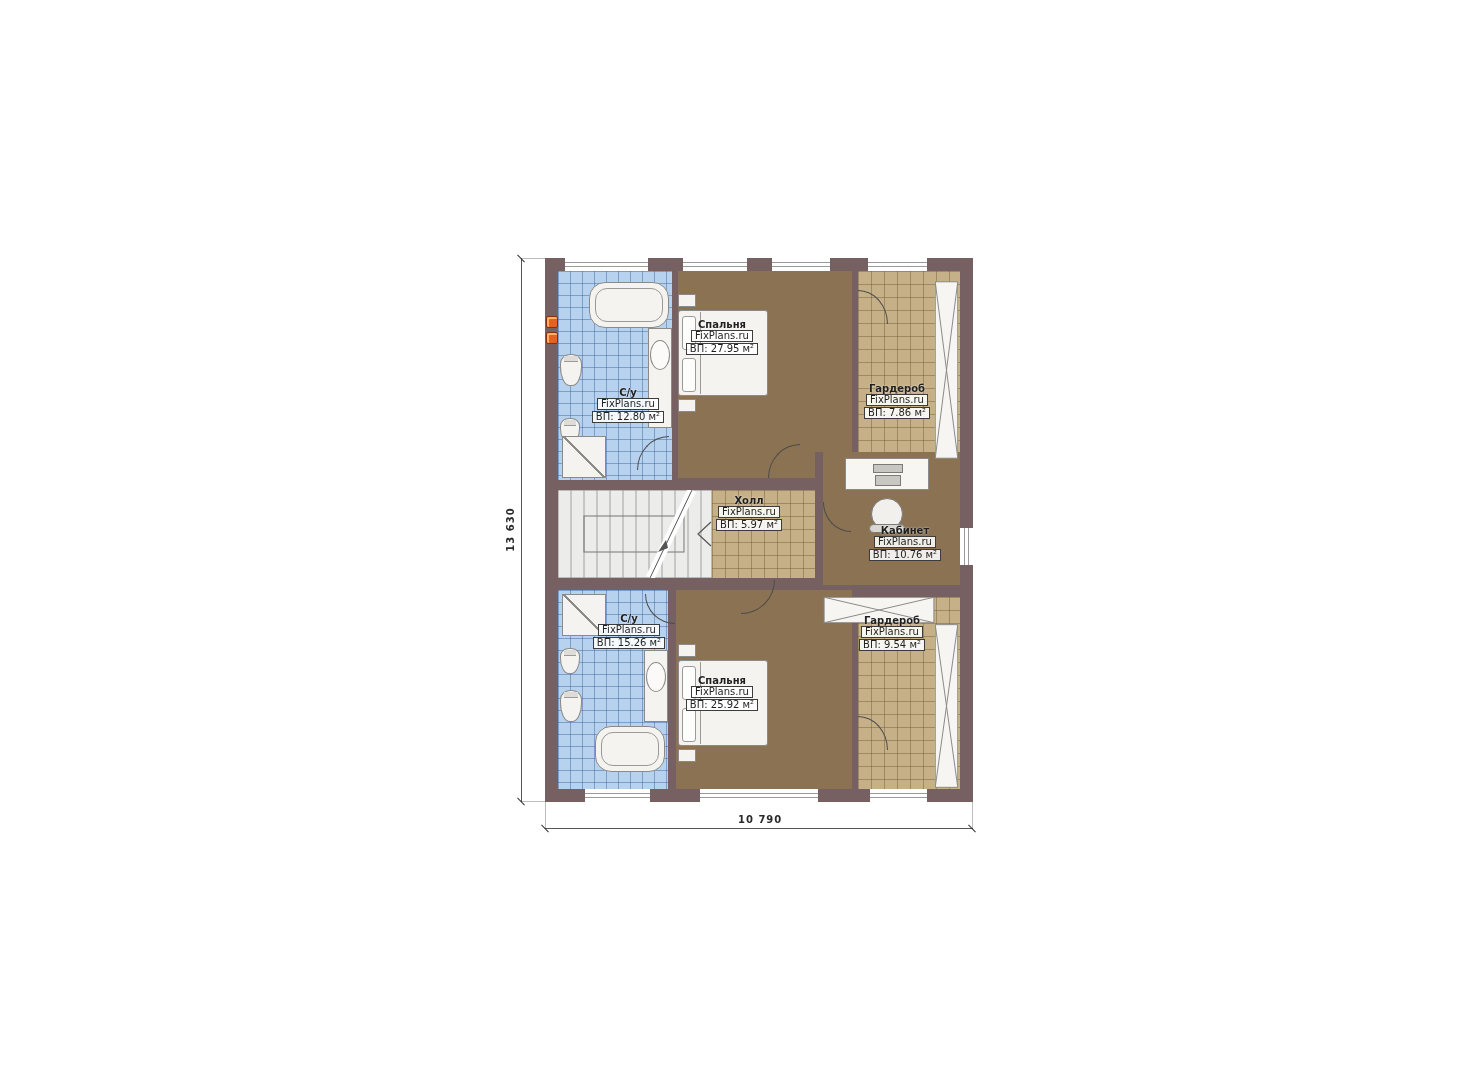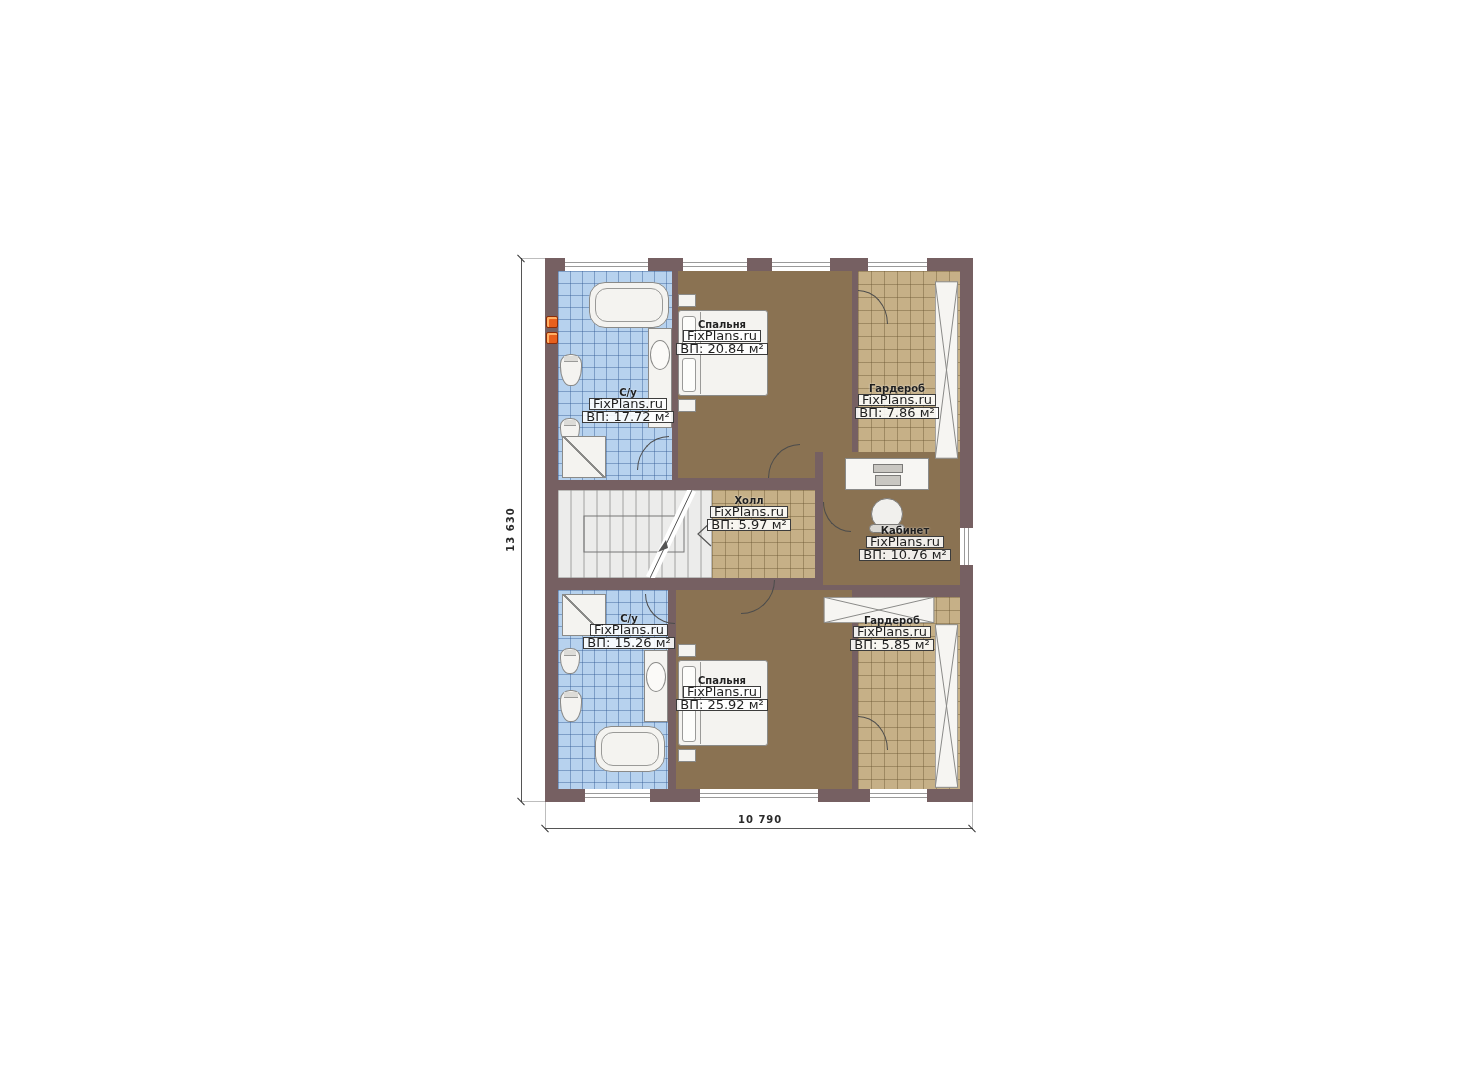--- a/index.html
+++ b/index.html
@@ -45,21 +45,21 @@
   .chair-back{position:absolute;background:#d9d7d2;border:1px solid #7b7a78;border-radius:6px;}
   
   .arc{position:absolute;border:1px solid #4c4c4c;box-sizing:border-box;background:transparent;}
   .arc.tl{border-right:none;border-bottom:none;border-top-left-radius:100%;}
   .arc.tr{border-left:none;border-bottom:none;border-top-right-radius:100%;}
   .arc.bl{border-right:none;border-top:none;border-bottom-left-radius:100%;}
   .arc.br{border-left:none;border-top:none;border-bottom-right-radius:100%;}
   
   .rlabel{position:absolute;width:88px;display:flex;flex-direction:column;align-items:center;gap:1px;z-index:30;}
   .rname{font-size:10px;font-weight:bold;color:#1f1f1f;line-height:9px;text-shadow:0 0 2px rgba(255,255,255,.8);}
-  .rbox{font-size:13px;color:#1f1f1f;border:1px solid #3c3c3c;background:rgba(255,255,255,.88);
+  .rbox{font-size:10px;color:#1f1f1f;border:1px solid #3c3c3c;background:rgba(255,255,255,.88);
         padding:0 3px;line-height:10px;white-space:nowrap;}
   
   .dimline-v{position:absolute;width:1px;background:#555;}
   .dimline-h{position:absolute;height:1px;background:#555;}
   .tick{position:absolute;width:10px;height:1px;background:#333;transform:rotate(45deg);}
   .dimtext{position:absolute;font-size:10px;font-weight:bold;color:#2b2b2b;letter-spacing:1px;}
   .dimtext.v{transform:rotate(-90deg);transform-origin:center;}
   .ext{position:absolute;background:#bdbdbd;}
   svg{display:block;}
 </style>
@@ -173,26 +173,26 @@
     <div class="arc tl" style="left:223px;top:186px;width:32px;height:34px;"></div>
     <div class="arc tr" style="left:313px;top:32px;width:30px;height:34px;"></div>
     <div class="arc bl" style="left:278px;top:244px;width:28px;height:30px;"></div>
     <div class="arc br" style="left:196px;top:322px;width:34px;height:34px;"></div>
     <div class="arc bl" style="left:100px;top:336px;width:30px;height:30px;"></div>
     <div class="arc tr" style="left:313px;top:458px;width:30px;height:34px;"></div>
 
     <div class="rlabel" style="left:39px;top:130px;">
       <div class="rname">С/у</div>
       <div class="rbox">FixPlans.ru</div>
-      <div class="rbox">ВП: 17.72 м²</div>
+      <div class="rbox">ВП: 12.80 м²</div>
     </div>
     <div class="rlabel" style="left:133px;top:62px;">
       <div class="rname">Спальня</div>
       <div class="rbox">FixPlans.ru</div>
-      <div class="rbox">ВП: 20.84 м²</div>
+      <div class="rbox">ВП: 27.95 м²</div>
     </div>
     <div class="rlabel" style="left:308px;top:126px;">
       <div class="rname">Гардероб</div>
       <div class="rbox">FixPlans.ru</div>
       <div class="rbox">ВП: 7.86 м²</div>
     </div>
     <div class="rlabel" style="left:160px;top:238px;">
       <div class="rname">Холл</div>
       <div class="rbox">FixPlans.ru</div>
       <div class="rbox">ВП: 5.97 м²</div>
@@ -208,17 +208,17 @@
       <div class="rbox">ВП: 15.26 м²</div>
     </div>
     <div class="rlabel" style="left:133px;top:418px;">
       <div class="rname">Спальня</div>
       <div class="rbox">FixPlans.ru</div>
       <div class="rbox">ВП: 25.92 м²</div>
     </div>
     <div class="rlabel" style="left:303px;top:358px;">
       <div class="rname">Гардероб</div>
       <div class="rbox">FixPlans.ru</div>
-      <div class="rbox">ВП: 5.85 м²</div>
+      <div class="rbox">ВП: 9.54 м²</div>
     </div>
 
   </div>
 </div>
 
 </body></html>

